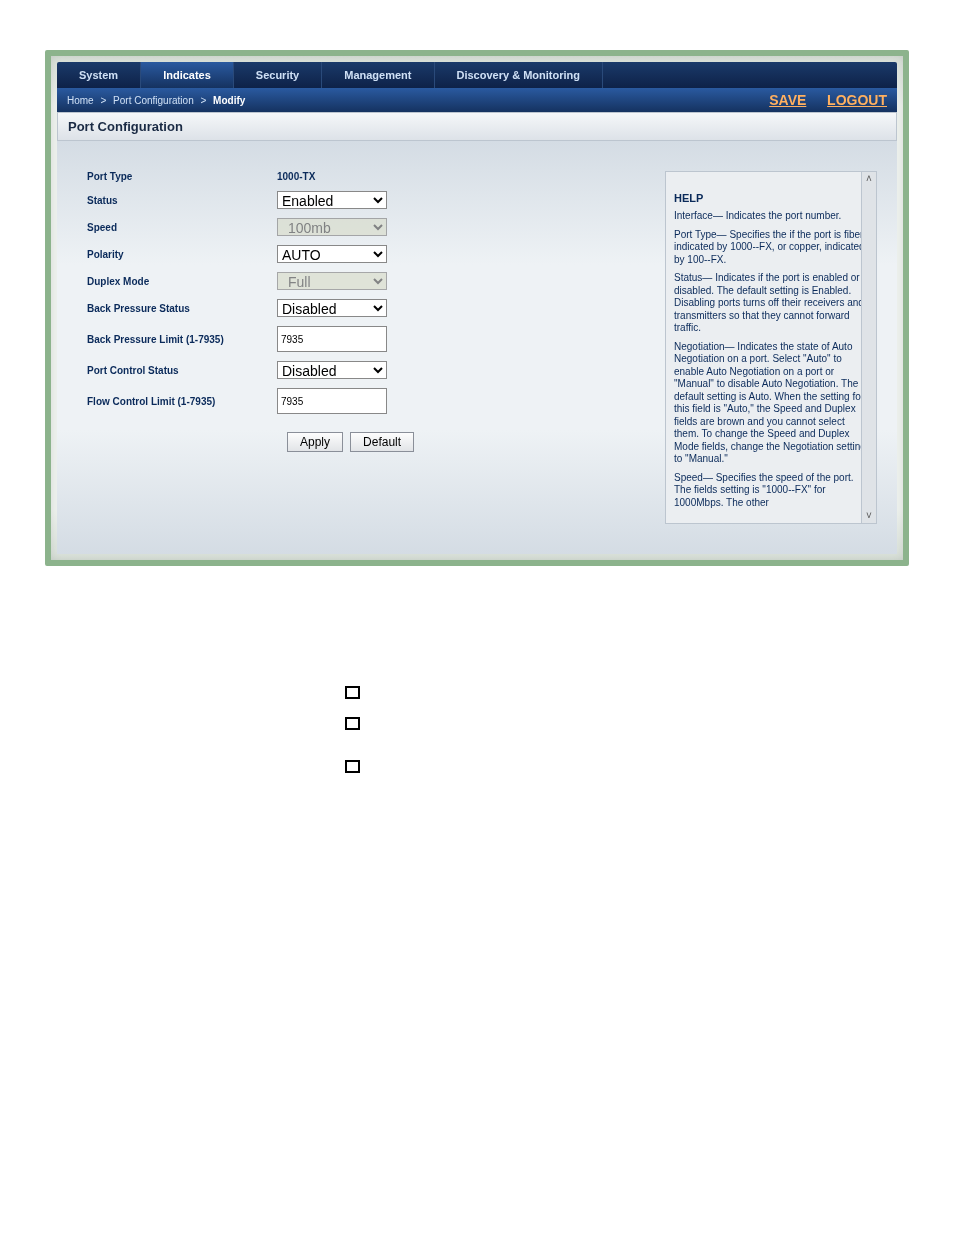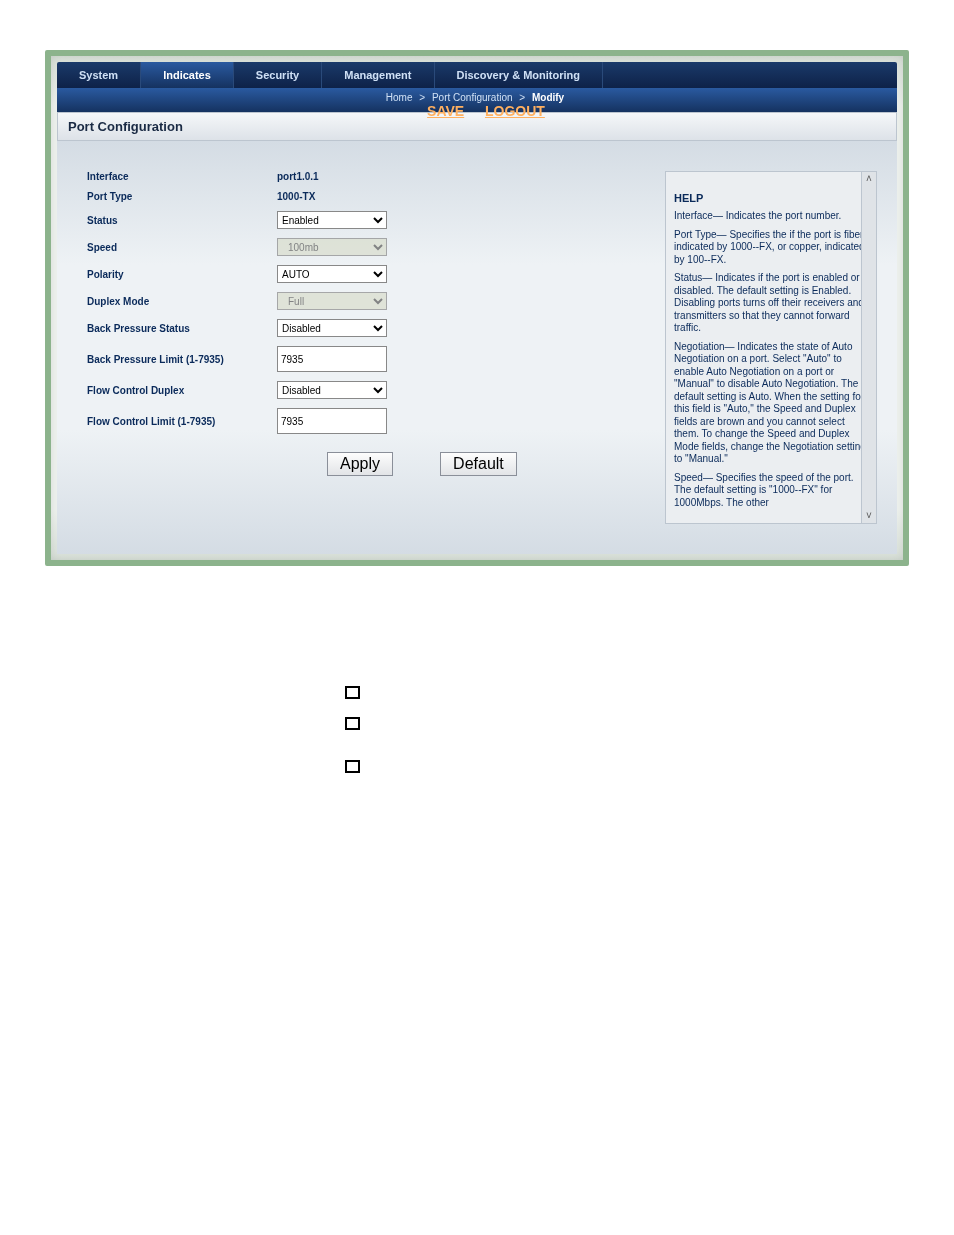--- a/index.html
+++ b/index.html
@@ -46,21 +46,20 @@
   }
   .breadcrumb-bar {
     background: linear-gradient(to bottom, #2a5aa0 0%, #153260 100%);
     color: #cfe0f5;
     font-size: 10px;
     padding: 4px 10px;
     display: flex;
     justify-content: space-between;
     align-items: center;
     height: 16px;
-    flex-direction: column;
   }
   .breadcrumb-left span { margin-right: 4px; }
   .breadcrumb-left .current { color: #fff; font-weight: bold; }
   .breadcrumb-right a {
     color: #ffb060;
     font-weight: bold;
     font-size: 14px;
     text-decoration: underline;
     margin-left: 18px;
     cursor: pointer;
@@ -95,21 +94,21 @@
     font-size: 10px;
     font-weight: bold;
   }
   .form-value {
     color: #0a2a5a;
     font-size: 10px;
     font-weight: bold;
   }
   .form-select {
     width: 110px;
-    font-size: 10px;
+    font-size: 14px;
     height: 18px;
     border: 1px solid #888;
     background: #fff;
     box-sizing: border-box;
   }
   .form-select.disabled {
     background: #d9ddcd;
     color: #555;
     padding-left: 6px;
   }
@@ -120,27 +119,26 @@
     border: 1px solid #888;
     padding: 12px 3px;
     box-sizing: border-box;
     background: #fff;
   }
   .button-row {
     margin-top: 18px;
     margin-left: 200px;
   }
   .btn {
-    font-size: 16px;
+    font-size: 12px;
     padding: 2px 12px;
     background: linear-gradient(to bottom, #fdfdfd, #e2e4e7);
     border: 1px solid #8a8f99;
     cursor: pointer;
     margin-right: 4px;
-    margin-left: 40px;
   }
   .help-panel {
     width: 212px;
     background: #ebeef1;
     border: 1px solid #bcc5cf;
     padding: 8px;
     font-size: 10px;
     color: #0a2a5a;
     position: relative;
     overflow: hidden;
@@ -222,24 +220,20 @@
         <a>LOGOUT</a>
       </div>
     </div>
 
     <div class="title-bar">Port Configuration</div>
 
     <div class="content-wrap">
 
       <div class="form-area">
 
-        <div class="form-row">
-          <div class="form-label">Interface</div>
-          <div class="form-value">port1.0.1</div>
-        </div>
 
         <div class="form-row">
           <div class="form-label">Port Type</div>
           <div class="form-value">1000-TX</div>
         </div>
 
         <div class="form-row">
           <div class="form-label">Status</div>
           <select class="form-select">
             <option>Enabled</option>
@@ -274,21 +268,21 @@
             <option>Disabled</option>
           </select>
         </div>
 
         <div class="form-row">
           <div class="form-label">Back Pressure Limit (1-7935)</div>
           <input class="form-text" type="text" value="7935" style="">
         </div>
 
         <div class="form-row">
-          <div class="form-label">Flow Control Duplex</div>
+          <div class="form-label">Port Control Status</div>
           <select class="form-select">
             <option>Disabled</option>
           </select>
         </div>
 
         <div class="form-row">
           <div class="form-label">Flow Control Limit (1-7935)</div>
           <input class="form-text" type="text" value="7935" style="">
         </div>
 
@@ -298,21 +292,21 @@
         </div>
 
       </div>
 
       <div class="help-panel">
         <h4>HELP</h4>
         <p>Interface— Indicates the port number.</p>
         <p>Port Type— Specifies the if the port is fiber, indicated by 1000--FX, or copper, indicated by 100--FX.</p>
         <p>Status— Indicates if the port is enabled or disabled. The default setting is Enabled. Disabling ports turns off their receivers and transmitters so that they cannot forward traffic.</p>
         <p>Negotiation— Indicates the state of Auto Negotiation on a port. Select "Auto" to enable Auto Negotiation on a port or "Manual" to disable Auto Negotiation. The default setting is Auto. When the setting for this field is "Auto," the Speed and Duplex fields are brown and you cannot select them. To change the Speed and Duplex Mode fields, change the Negotiation setting to "Manual."</p>
-        <p>Speed— Specifies the speed of the port. The default setting is "1000--FX" for 1000Mbps. The other</p>
+        <p>Speed— Specifies the speed of the port. The fields setting is "1000--FX" for 1000Mbps. The other</p>
         <div class="help-scroll">
           <span class="arrow">˄</span>
           <span class="arrow">˅</span>
         </div>
       </div>
 
     </div>
 
   </div>
 

